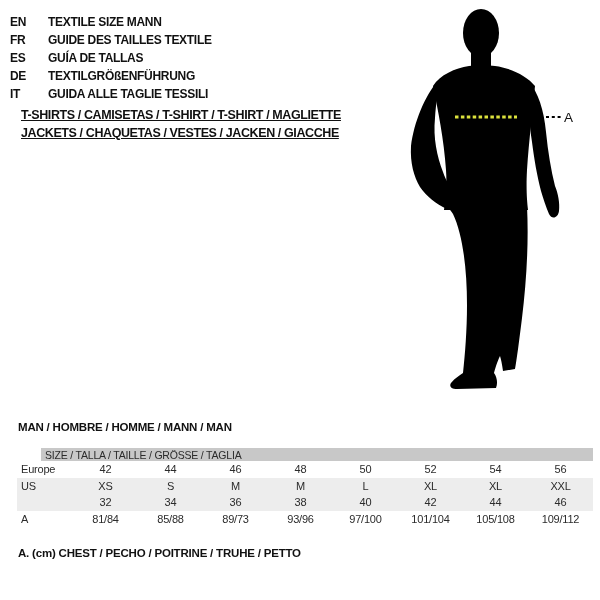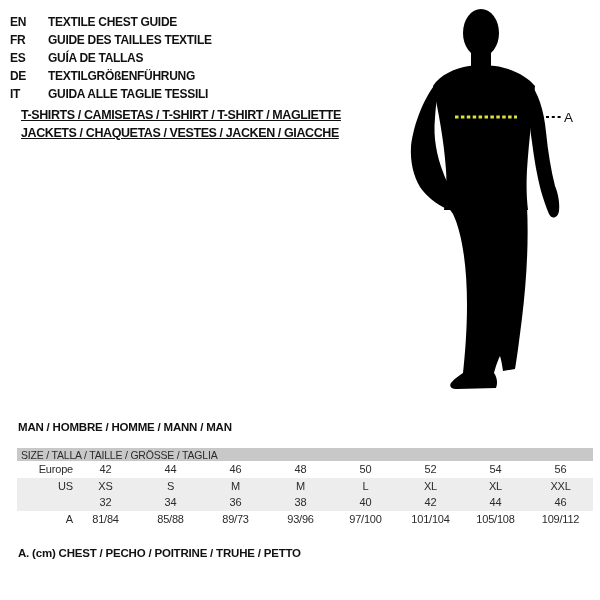--- a/index.html
+++ b/index.html
@@ -18,36 +18,36 @@
   .cat-line{height:18px;font-size:12.5px;font-weight:bold;letter-spacing:-0.4px;}
   
   .figure{position:absolute;left:405px;top:0px;width:195px;height:420px;}
   
   .section-title{position:absolute;left:18px;top:421px;font-size:11.5px;font-weight:bold;letter-spacing:-0.2px;}
   
   .size-table{position:absolute;left:17px;top:448px;width:576px;}
   .size-table-header{
     height:13px;background:var(--header-bg,#c8c8c8);
     display:flex;align-items:center;padding-left:4px;box-sizing:border-box;
-    font-size:10.5px;color:#2b2b2b;letter-spacing:-0.2px;
+    font-size:10.5px;color:#2b2b2b;letter-spacing:-0.2px;margin-left:24px;
   }
   .trow{display:grid;grid-template-columns:56px repeat(8,1fr);height:16.5px;align-items:center;}
   .trow.shaded{background:var(--band-bg,#ededed);}
-  .row-label{padding-left:4px;font-size:11px;color:#2b2b2b;letter-spacing:-0.2px;text-align:right;}
+  .row-label{padding-left:4px;font-size:11px;color:#2b2b2b;letter-spacing:-0.2px;}
   .size-cell{text-align:center;font-size:11px;color:#2b2b2b;letter-spacing:-0.2px;}
   
   .footnote{position:absolute;left:18px;top:547px;font-size:11.5px;font-weight:bold;letter-spacing:-0.2px;}
 </style>
 </head>
 <body>
 
 <div class="lang-list">
     <div class="lang-row">
       <span class="lang-code">EN</span>
-      <span class="lang-label">TEXTILE CHEST GUIDE</span>
+      <span class="lang-label">TEXTILE SIZE MANN</span>
     </div>
     <div class="lang-row">
       <span class="lang-code">FR</span>
       <span class="lang-label">GUIDE DES TAILLES TEXTILE</span>
     </div>
     <div class="lang-row">
       <span class="lang-code">ES</span>
       <span class="lang-label">GUÍA DE TALLAS</span>
     </div>
     <div class="lang-row">

